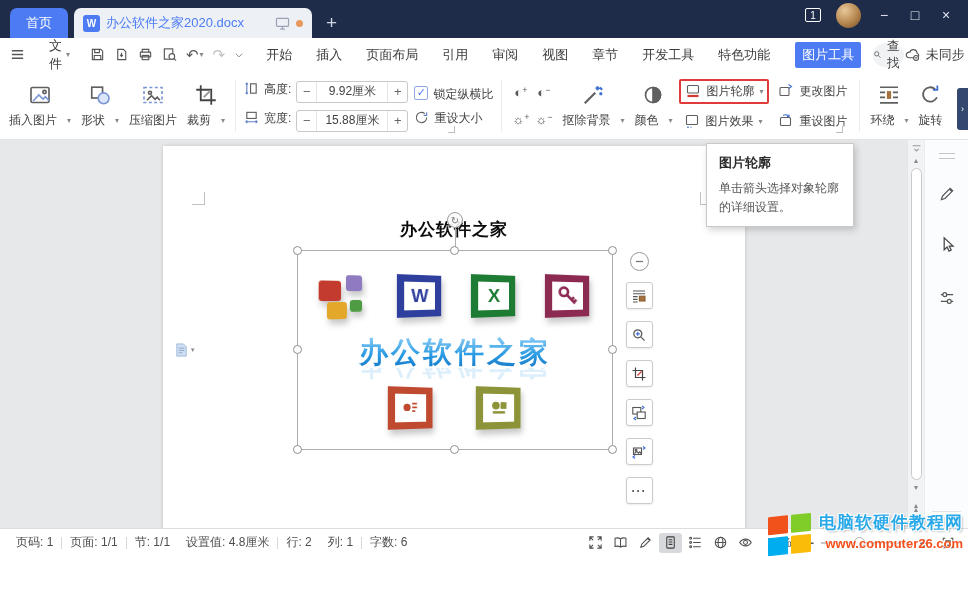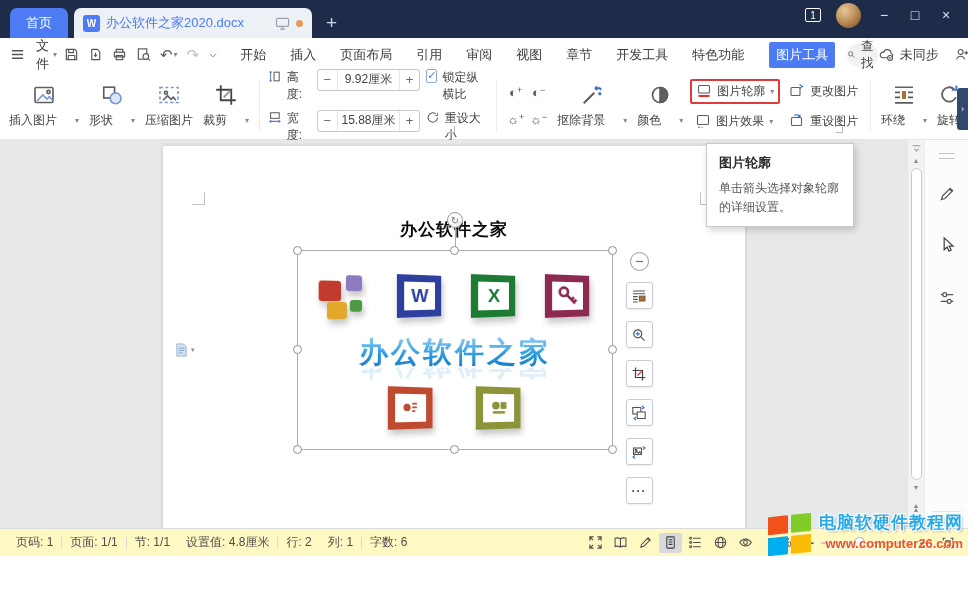--- a/index.html
+++ b/index.html
@@ -22,38 +22,38 @@
 .newtab{height:30px;display:flex;align-items:center;color:#cdd4e2;font-size:19px;margin-left:14px}
 .tb-sp{flex:1}
 .winzone{display:flex;align-items:center;gap:15px;margin:0 14px 8px 0;align-self:center}
 .badge1{width:16px;height:14px;border:1.5px solid #fff;color:#fff;font-size:10px;display:flex;align-items:center;justify-content:center;border-radius:2px}
 .avatar{width:25px;height:25px;border-radius:50%;background:radial-gradient(circle at 35% 30%,#e8c89a,#b5854e 55%,#6e4a20)}
 .winbtn{color:#dfe4ee;font-size:14px;width:16px;text-align:center}
 
 
 .menubar{position:absolute;top:38px;left:0;right:0;height:33px;background:#fff;display:flex;align-items:center;padding:0 10px;font-size:13px;color:#3c3c3c}
 .mb-ico{color:#555;margin-right:4px;display:flex;align-items:center}
-.file{display:flex;align-items:center;gap:4px;margin:0 7px}
+.file{display:flex;align-items:center;gap:4px;margin:0 20px}
 .qb{display:flex;align-items:center;gap:9px;color:#555;margin-right:6px}
 .uglyph{font-size:15px;color:#555}
 .redo{color:#c0c0c0}
 .tinycaret{font-size:8px;color:#8a8a8a}
 .vdiv{width:1px;height:17px;background:#e3e3e3;margin:0 7px}
 .mitems{display:flex;align-items:center;gap:20px}
 .mitem{padding:3px 2px;white-space:nowrap}
 .mtool{background:#4c7bf4;color:#fff;padding:4px 7px;border-radius:2px;white-space:nowrap;margin-left:3px}
 .searchpill{margin-left:12px;width:82px;height:24px;border-radius:13px;background:#f1f2f4;display:flex;align-items:center;justify-content:center;gap:5px;color:#444;font-size:12.5px}
 .mright{margin-left:auto;display:flex;align-items:center;gap:16px;color:#3c3c3c}
 .mr{display:flex;align-items:center;gap:5px;white-space:nowrap}
 .mdots{font-size:14px;color:#666}
 
 
 .ribbon{position:absolute;top:71px;left:0;right:0;height:69px;background:#fff;border-bottom:1px solid #e2e3e5;display:flex;align-items:stretch;padding:5px 2px 3px 4px}
 .rbig{display:flex;flex-direction:column;align-items:center;justify-content:center;gap:5px;font-size:12px;color:#424242;padding:0 5px;white-space:nowrap}
-.rlabel{display:flex;align-items:center;gap:18px}
+.rlabel{display:flex;align-items:center;gap:10px}
 .rcaret{font-size:8px;color:#8a8a8a}
 .rsep{width:1px;background:#ececec;margin:4px 5px}
 .szone{display:flex;flex-direction:column;justify-content:center;gap:7px;margin:0 3px}
 .srow{display:flex;align-items:flex-start;gap:5px;font-size:12px;color:#424242}
 .spin{display:flex;height:22px;border:1px solid #c6c8cc;border-radius:3px;overflow:hidden;width:112px;background:#fff}
 .sbtn{width:19px;display:flex;align-items:center;justify-content:center;color:#666;font-size:13px}
 .sval{flex:1;display:flex;align-items:center;justify-content:center;font-size:12px;border-left:1px solid #e5e5e5;border-right:1px solid #e5e5e5}
 .cb{width:14px;height:14px;border:1px solid #8fa9e0;border-radius:2px;color:#4c7bf4;font-size:11px;line-height:1;display:flex;align-items:center;justify-content:center;background:#fff}
 .adj{display:grid;grid-template-columns:23px 23px;grid-auto-rows:27px;align-content:center;justify-items:center;align-items:center;color:#5a5a5a;font-size:13px;margin:0 2px}
 .adjc i{font-style:normal;font-size:9px;vertical-align:top;color:#5a5a5a}
@@ -113,21 +113,21 @@
 
 .rail{position:absolute;right:0;top:0;bottom:0;width:44px;background:#fbfcfd;border-left:1px solid #ececec}
 .rail-handle{width:16px;height:6px;border-top:1px solid #c6c6c6;border-bottom:1px solid #c6c6c6;margin:13px auto 0}
 .rico{width:44px;height:34px;display:flex;align-items:center;justify-content:center;color:#555}
 .rico.pen{margin-top:18px}
 .rico.cur{margin-top:16px}
 .rico.sli{margin-top:20px}
 .rail-foot{position:absolute;bottom:16px;left:7px;right:7px;border-top:1px solid #e2e2e2}
 
 
-.statusbar{position:absolute;left:0;right:0;bottom:0;height:28px;background:#fef9c3;border-top:1px solid #dcdddf;display:flex;align-items:center;padding:0 8px;font-size:12px;color:#4e4e4e}
+.statusbar{position:absolute;left:0;right:0;bottom:0;height:28px;background:#ffffff;border-top:1px solid #dcdddf;display:flex;align-items:center;padding:0 8px;font-size:12px;color:#4e4e4e}
 .sitem{padding:0 8px;white-space:nowrap}
 .sdiv{width:1px;height:12px;background:#d9d9d9}
 .sbright{margin-left:auto;display:flex;align-items:center}
 .sbico{width:23px;height:20px;display:flex;align-items:center;justify-content:center;border-radius:3px;color:#4e4e4e;margin:0 1px}
 .sbico.active{background:#d7d9dc}
 .zgrp{display:flex;align-items:center;margin-left:10px;gap:5px}
 .zpct{display:flex;align-items:center;gap:3px}
 .zsign{font-size:14px;font-weight:bold;color:#555;padding:0 2px}
 .zslider{width:92px;height:2px;background:#c7c9cc;position:relative}
 .zknob{position:absolute;left:36%;top:-5px;width:11px;height:11px;border-radius:50%;background:#fff;border:1px solid #b5b5b5}

